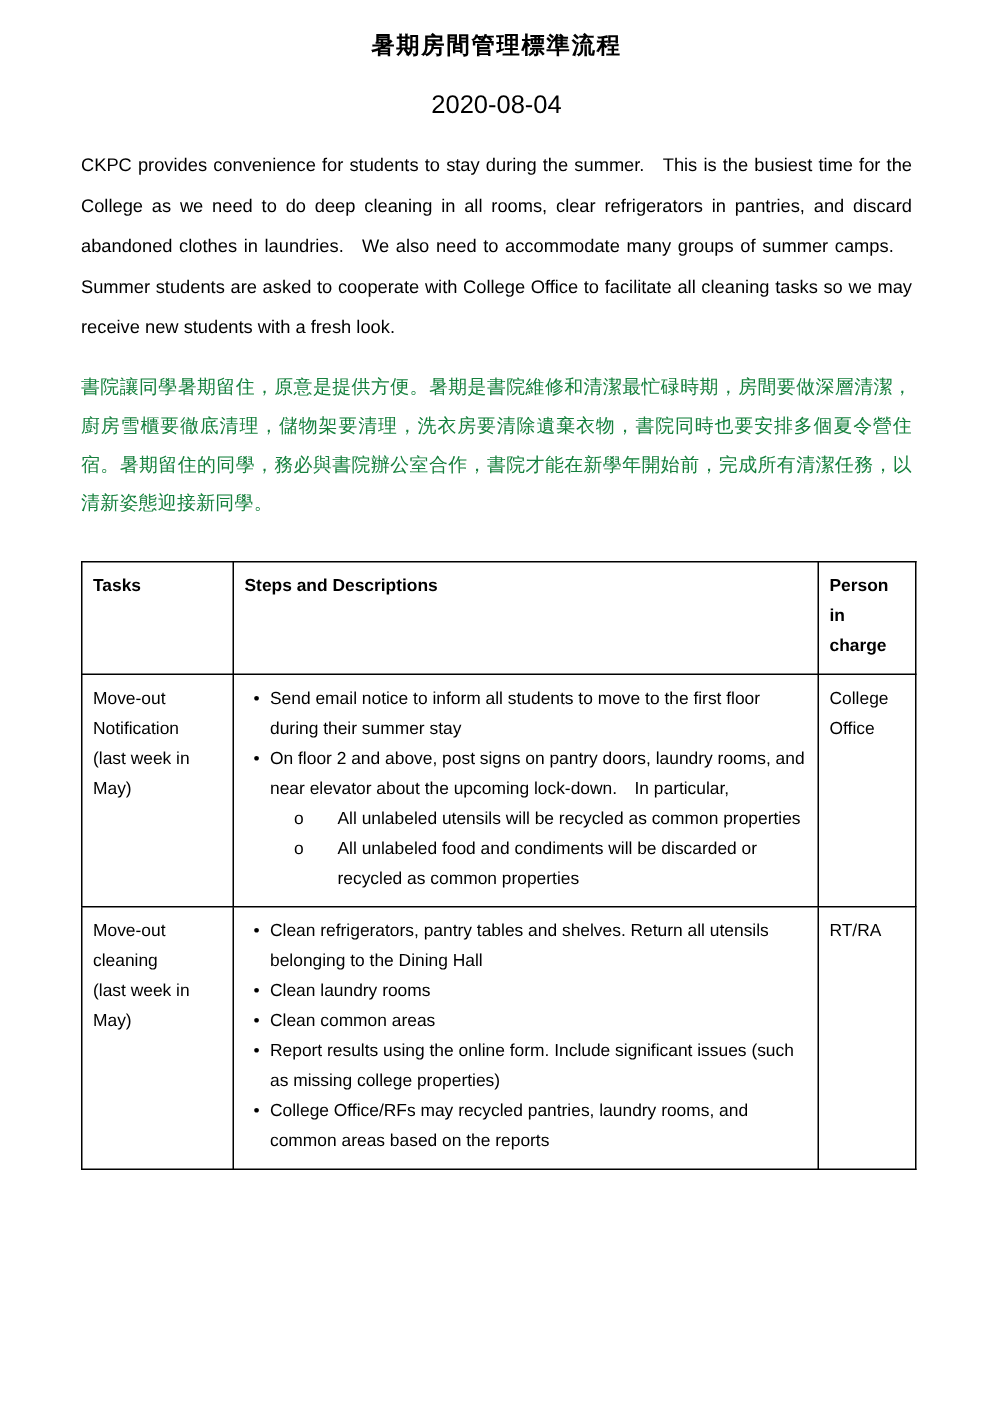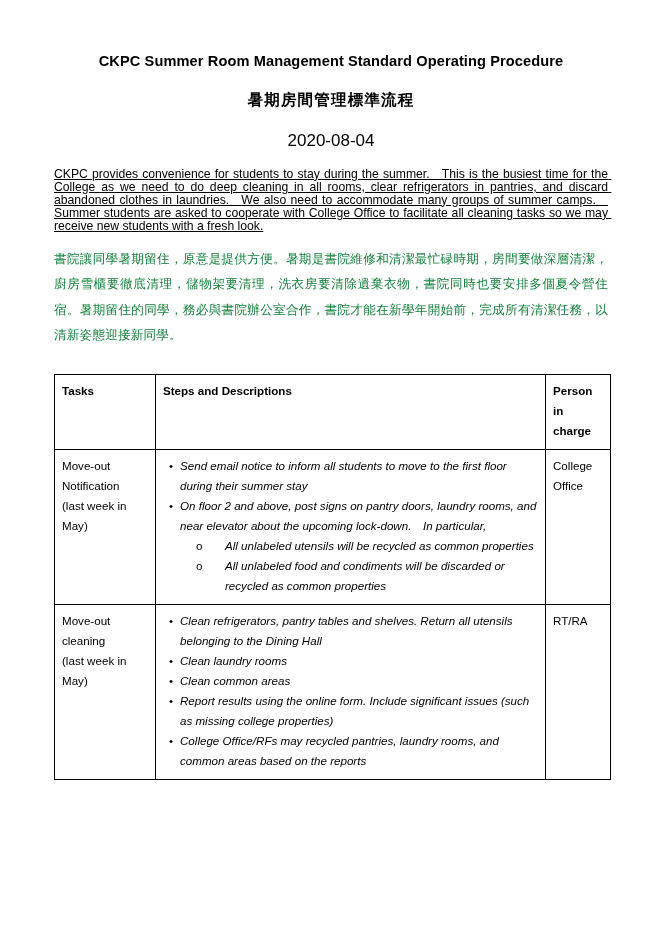--- a/index.html
+++ b/index.html
@@ -49,25 +49,24 @@
     text-align: center;
     font-size: 17px;
     line-height: 1.3;
   }
 
   
   .para-en {
     margin: 0;
     padding-top: 16px;
     font-size: 12.2px;
-    line-height: 13px;
+    line-height: 27px;
     text-align: justify;
     text-justify: inter-word;
     white-space: pre-wrap;
-    text-decoration: underline;
   }
   .para-zh {
     margin: 0;
     padding-top: 13px;
     font-family: "DejaVu Serif", "DejaVu Sans", serif;
     font-size: 12.6px;
     line-height: 25.6px;
     text-align: justify;
     letter-spacing: 0.2px;
     color: #15803d;
@@ -136,28 +135,27 @@
     margin-left: 33px;
     line-height: 20px;
   }
   ul.lvl2 > li > .bullet-o {
     position: absolute;
     left: 0;
     top: 0;
     line-height: 20px;
     font-size: 11.6px;
   }
-  .li-text { display: block; font-style: italic; }
+  .li-text { display: block; }
 </style>
 </head>
 <body>
 
 <div class="page">
 
-  <h1 class="title-en">CKPC Summer Room Management Standard Operating Procedure</h1>
   <h2 class="title-zh">暑期房間管理標準流程</h2>
   <div class="doc-date">2020-08-04</div>
 
   <p class="para-en">CKPC provides convenience for students to stay during the summer. This is the busiest time for the College as we need to do deep cleaning in all rooms, clear refrigerators in pantries, and discard abandoned clothes in laundries. We also need to accommodate many groups of summer camps. Summer students are asked to cooperate with College Office to facilitate all cleaning tasks so we may receive new students with a fresh look.</p>
   <p class="para-zh">書院讓同學暑期留住，原意是提供方便。暑期是書院維修和清潔最忙碌時期，房間要做深層清潔，廚房雪櫃要徹底清理，儲物架要清理，洗衣房要清除遺棄衣物，書院同時也要安排多個夏令營住宿。暑期留住的同學，務必與書院辦公室合作，書院才能在新學年開始前，完成所有清潔任務，以清新姿態迎接新同學。</p>
 
   <table class="sop-table">
     <colgroup>
       <col class="col-tasks">
       <col class="col-steps">

